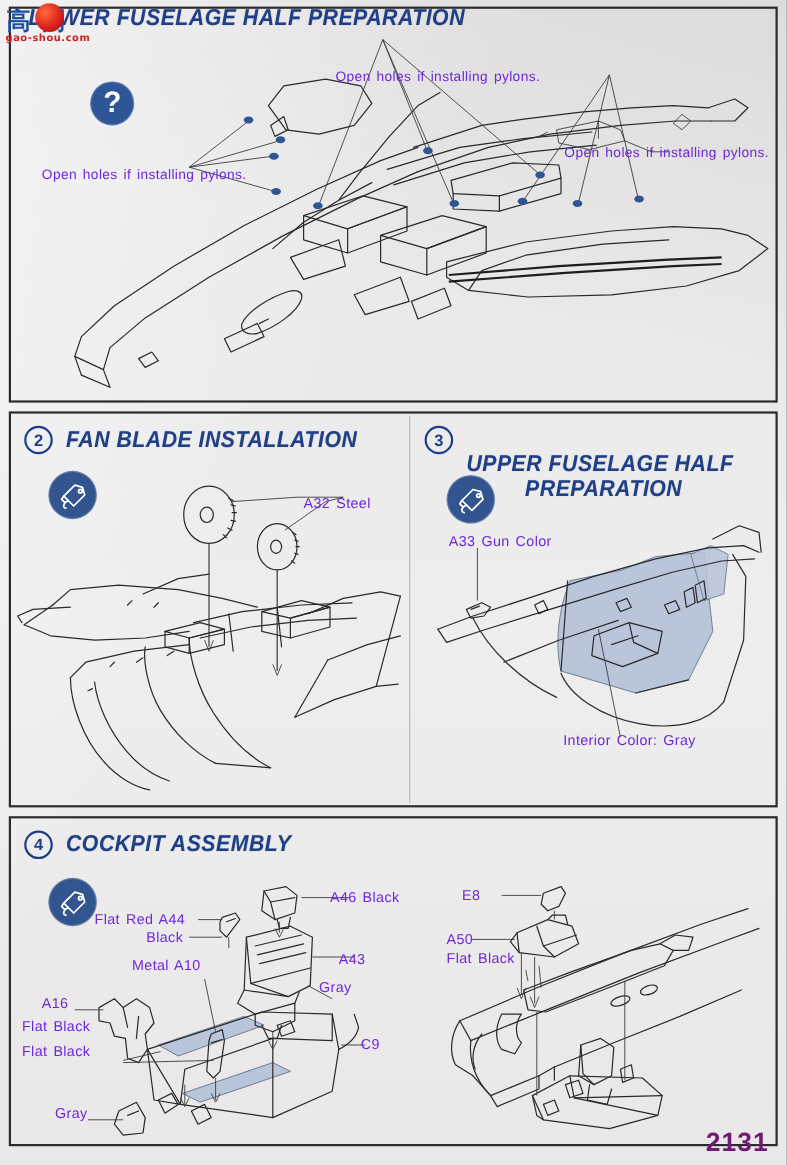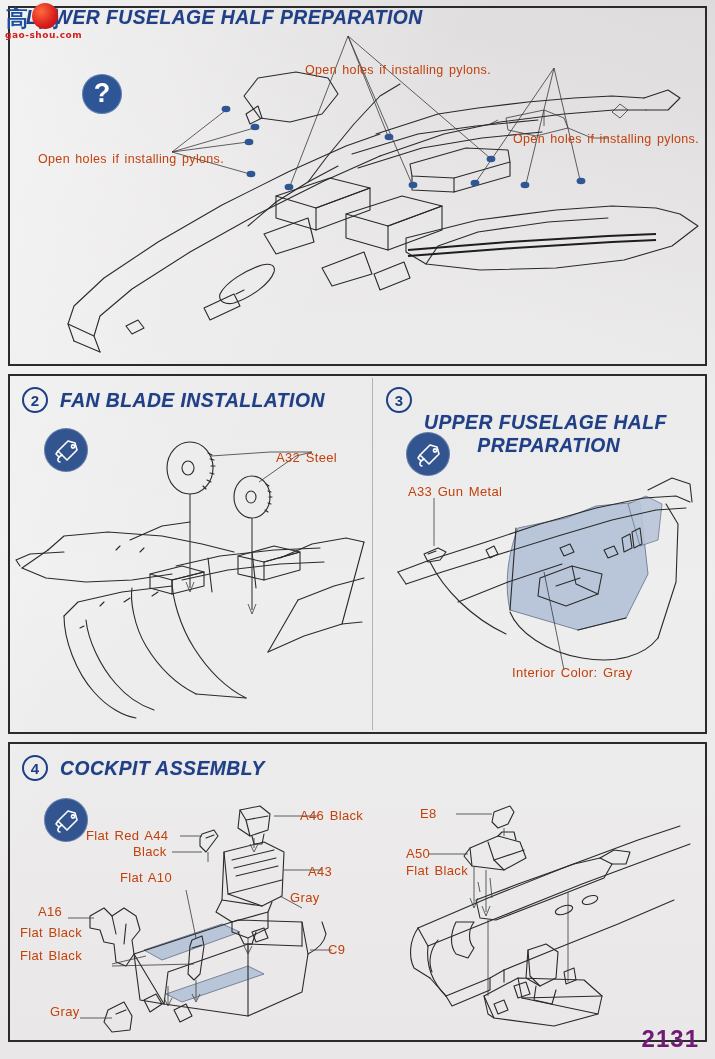--- a/index.html
+++ b/index.html
@@ -75,21 +75,21 @@
   .badge.q{background:#2e5596;width:40px;height:40px;}
   .badge .qmark{
     color:#ffffff;font-weight:bold;font-size:27px;line-height:1;
     font-family:"Liberation Sans",sans-serif;
     margin-top:-2px;
   }
 
   
   .anno{
     position:absolute;
-    color:#c2410c;
+    color:#6d28d9;
     font-size:12.5px;
     font-family:"Liberation Sans",sans-serif;
     white-space:nowrap;
     letter-spacing:.35px;
     word-spacing:1.5px;
   }
   .anno.lbl{font-size:13px;}
 
   
   #page-number{
@@ -369,21 +369,21 @@
 
         <path d="M40 100 C54 128 82 156 116 172"></path>
         <path d="M68 140 L118 120 L172 102"></path>
       </g>
       <g class="lead">
         <path d="M44 36 L44 84"></path>
         <path d="M154 110 L174 208"></path>
       </g>
     </svg>
 
-    <div class="anno lbl" style="left:400px;top:110px;">A33  Gun Metal</div>
+    <div class="anno lbl" style="left:400px;top:110px;">A33  Gun Color</div>
     <div class="anno lbl" style="left:504px;top:291px;">Interior  Color:  Gray</div>
   </div>
 
   <div class="panel" id="panel-3">
     <div class="panel-border"></div>
 
     <div class="step-head" style="left:14px;top:13px;">
       <div class="step-num">4</div>
       <div class="step-title" style="margin-left:12px;margin-top:2px;">COCKPIT ASSEMBLY</div>
     </div>
@@ -466,21 +466,21 @@
         <path d="M178 160 L96 162"></path>
         <path d="M294 146 L316 146"></path>
         <path d="M96 214 L64 214"></path>
       </g>
     </svg>
 
     <div class="anno lbl" style="left:292px;top:66px;">A46  Black</div>
     <div class="anno lbl" style="left:78px;top:86px;">Flat Red  A44</div>
     <div class="anno lbl" style="left:125px;top:102px;">Black</div>
     <div class="anno lbl" style="left:300px;top:122px;">A43</div>
-    <div class="anno lbl" style="left:112px;top:128px;">Flat  A10</div>
+    <div class="anno lbl" style="left:112px;top:128px;">Metal  A10</div>
     <div class="anno lbl" style="left:282px;top:148px;">Gray</div>
     <div class="anno lbl" style="left:30px;top:162px;">A16</div>
     <div class="anno lbl" style="left:12px;top:183px;">Flat  Black</div>
     <div class="anno lbl" style="left:12px;top:206px;">Flat  Black</div>
     <div class="anno lbl" style="left:320px;top:200px;">C9</div>
     <div class="anno lbl" style="left:42px;top:262px;">Gray</div>
 
     <svg width="330" height="230" viewBox="0 0 330 230" style="position:absolute;left:360px;top:58px;">
       <g class="ink">
 

